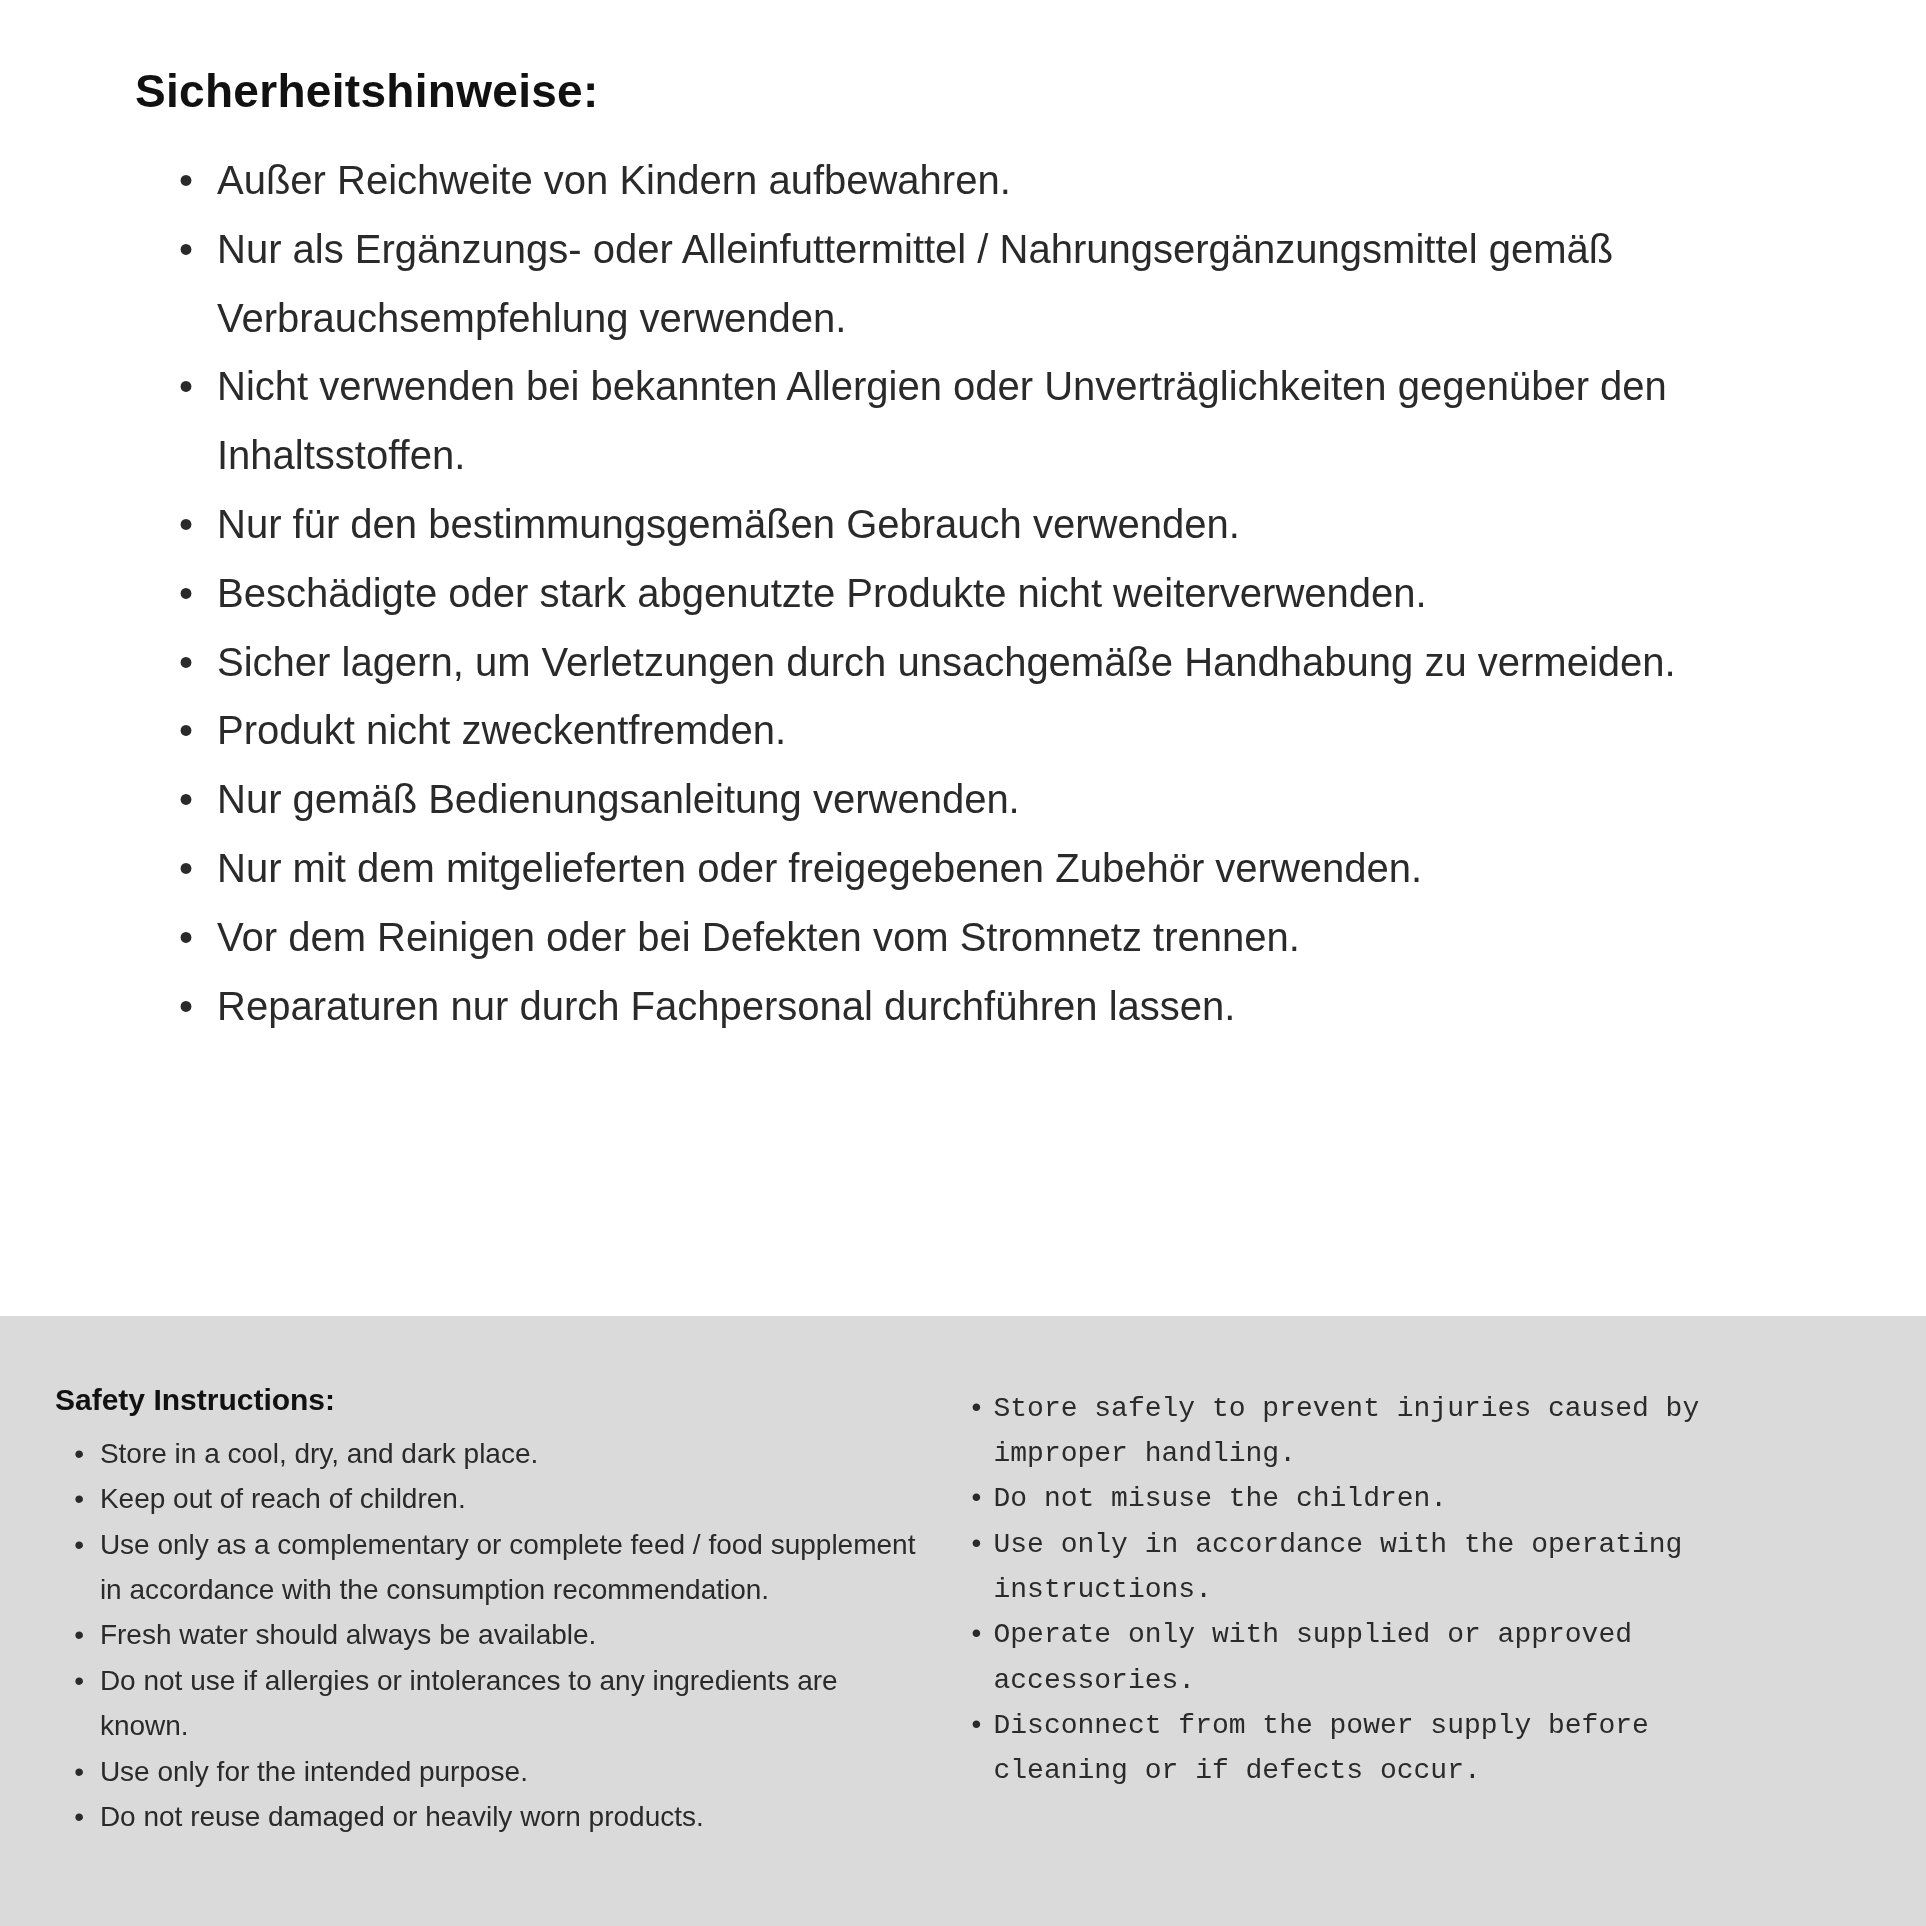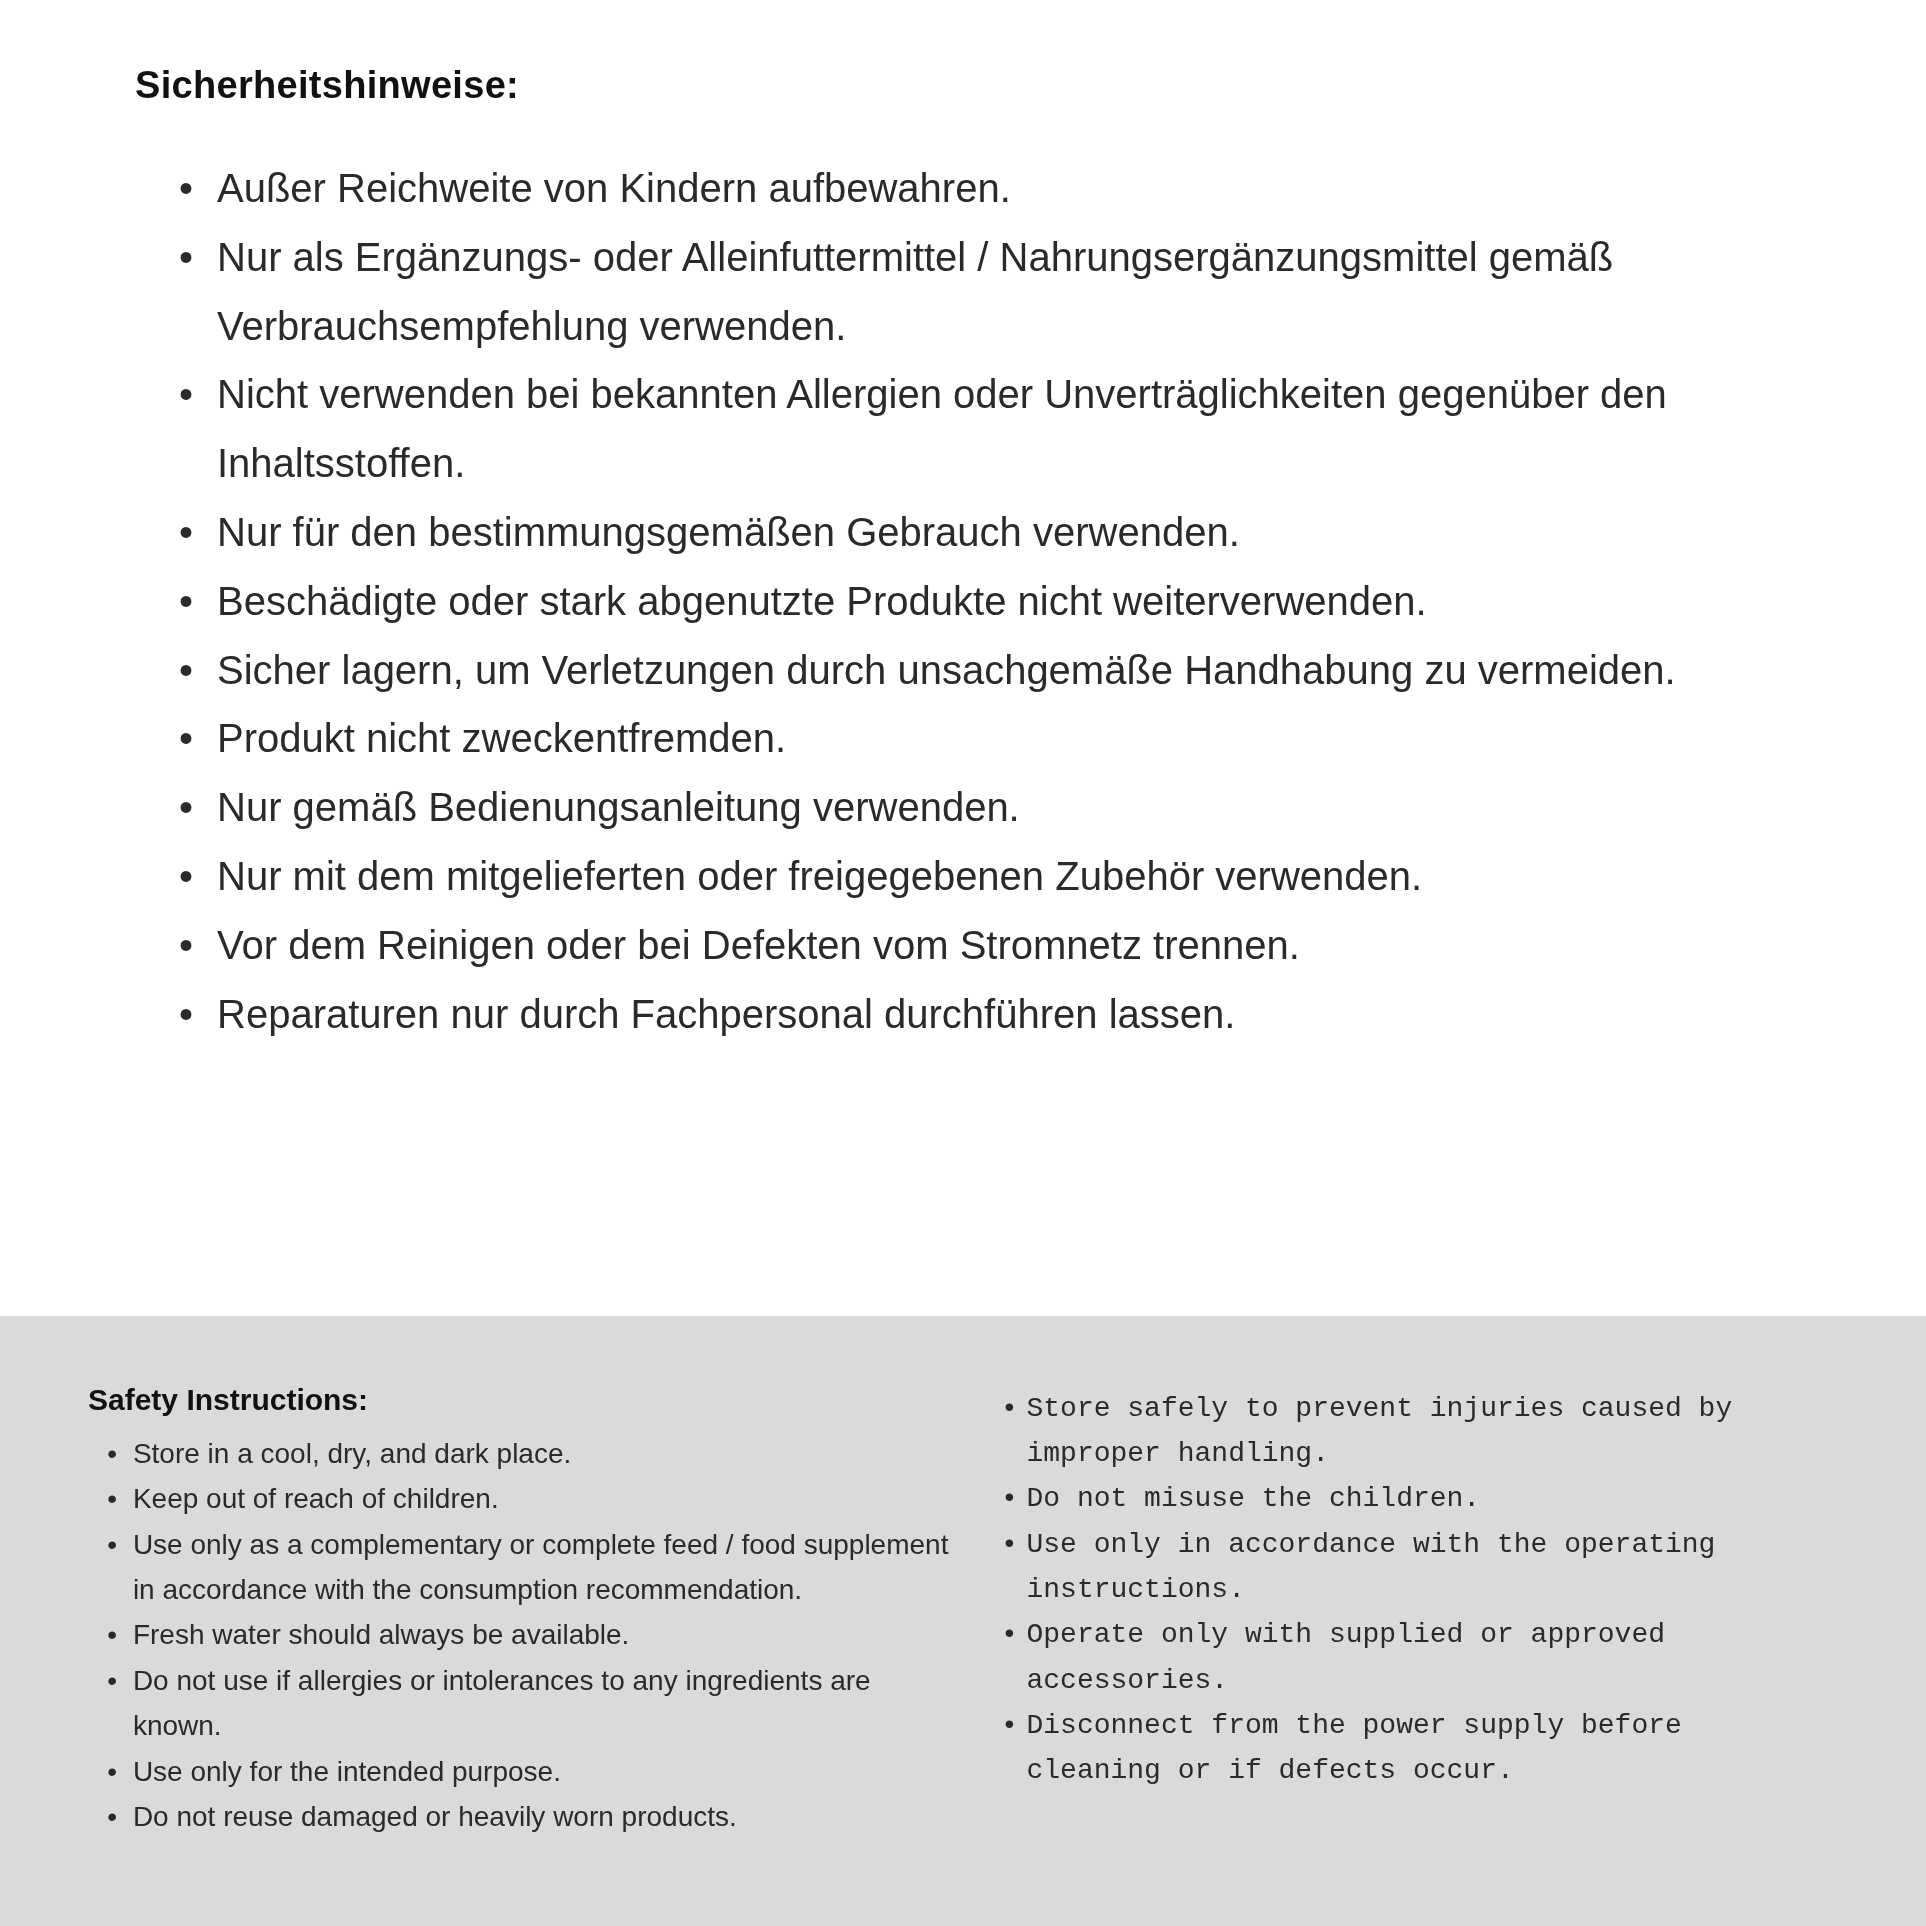--- a/index.html
+++ b/index.html
@@ -20,24 +20,24 @@
   
   .german-section {
     position: absolute;
     top: 0;
     left: 0;
     right: 0;
     padding: 64px 64px 0 135px;
     box-sizing: border-box;
   }
   .german-heading {
-    font-size: 38px;
+    font-size: 46px;
     font-weight: 700;
     color: #111111;
-    margin: 0 0 47px 0;
+    margin: 0 0 28px 0;
     letter-spacing: 0.3px;
   }
   ul.safety-list {
     list-style: none;
     margin: 0;
     padding: 0;
   }
   .german-section ul.safety-list {
     margin-left: 40px;
     max-width: 1682px;
@@ -59,21 +59,21 @@
 
   
   .english-section {
     position: absolute;
     left: 0;
     right: 0;
     bottom: 0;
     height: 610px;
     background: #dadada;
     box-sizing: border-box;
-    padding: 67px 71px 0 88px;
+    padding: 67px 71px 0 55px;
     display: flex;
     align-items: flex-start;
   }
   .english-col-left {
     width: 864px;
     flex: 0 0 auto;
     margin-right: 45px;
   }
   .english-col-right {
     flex: 0 0 auto;

